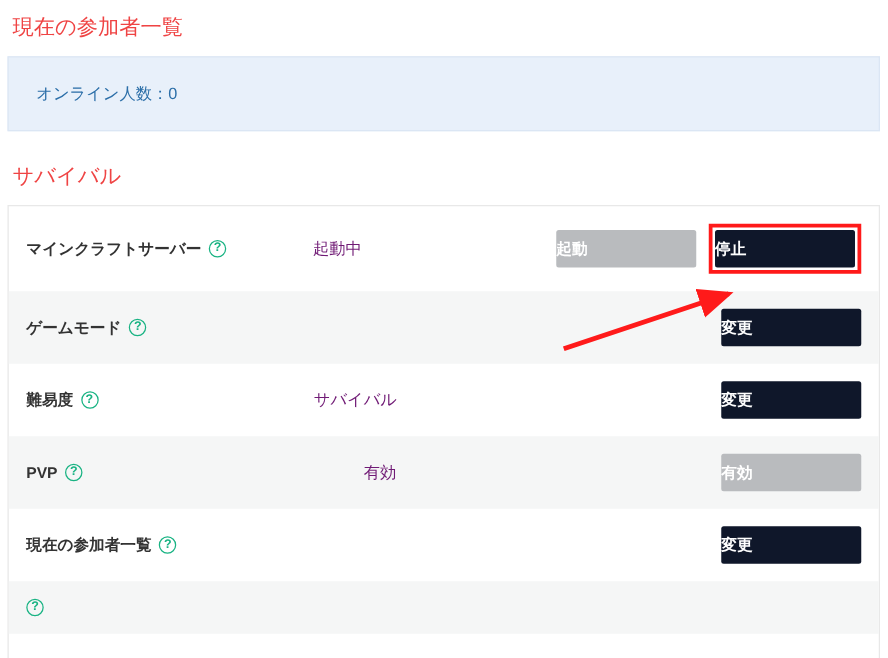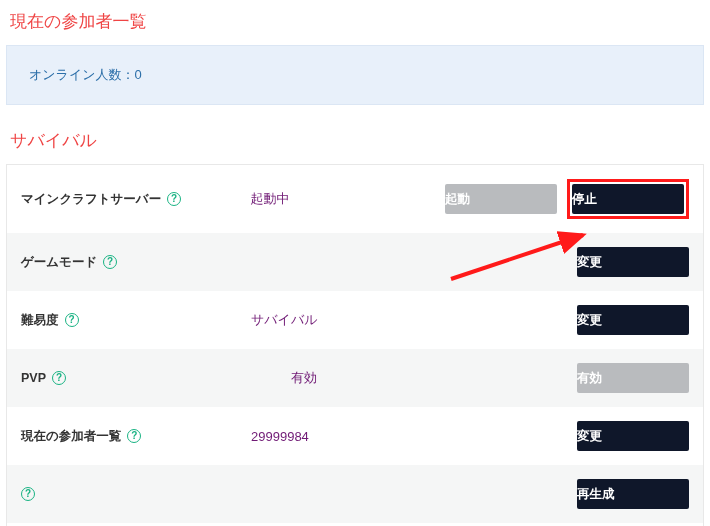--- a/index.html
+++ b/index.html
@@ -143,34 +143,30 @@
       <div class="col-actions">
         <button class="btn btn-grey">有効</button>
       </div>
     </div>
 
     <div class="row">
       <div class="col-label">
         <span>現在の参加者一覧</span>
         <span class="help">?</span>
       </div>
-      <div class="col-value">29999984</div>
       <div class="col-actions">
         <button class="btn btn-green">変更</button>
       </div>
     </div>
 
     <div class="row alt">
       <div class="col-label">
         <span class="help">?</span>
       </div>
       <div class="col-value"></div>
-      <div class="col-actions">
-        <button class="btn btn-green">再生成</button>
-      </div>
     </div>
 
     <div class="row">
       
       
       
     </div>
 
   </div>
 </div>

